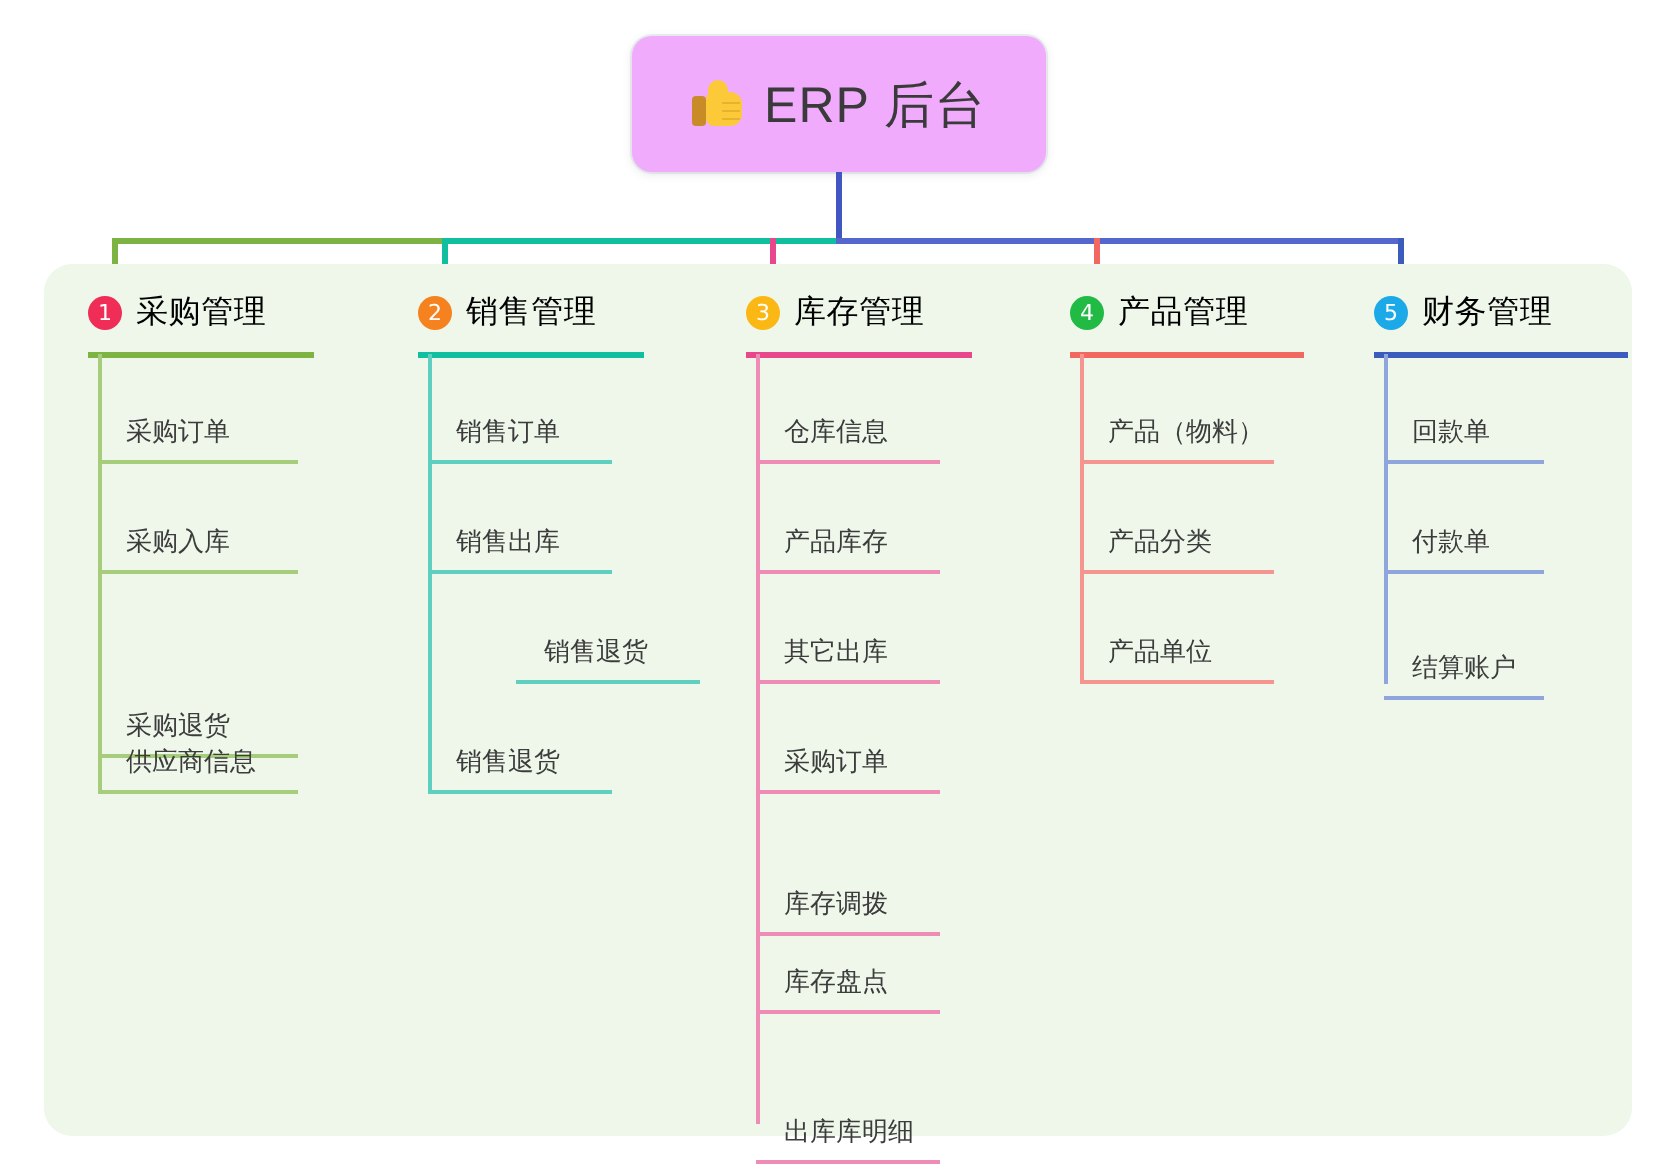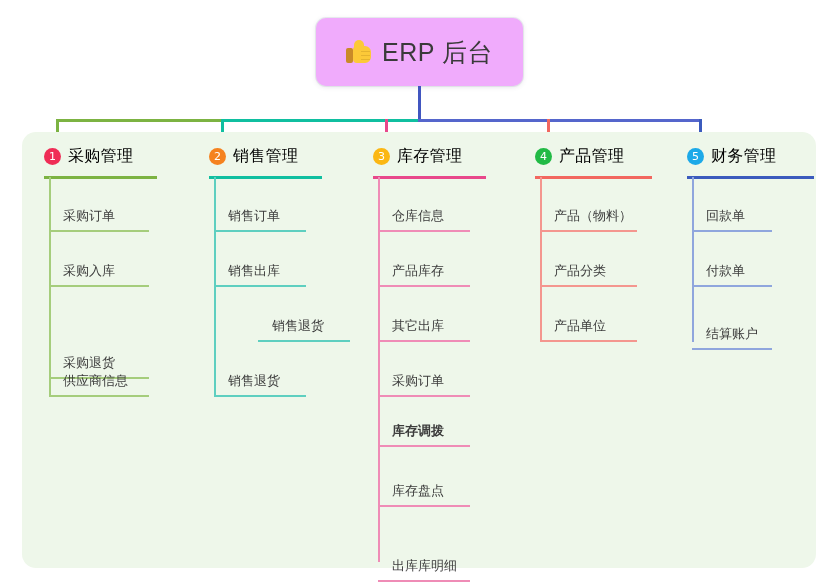--- a/index.html
+++ b/index.html
@@ -259,21 +259,21 @@
           <div class="leaf-rule" style="width: 92px; background: rgb(239, 140, 182);"></div>
         </div>
         <div class="leaf" style="top: 144px; width: 92px;">
           <span class="leaf-label">其它出库</span>
           <div class="leaf-rule" style="width: 92px; background: rgb(239, 140, 182);"></div>
         </div>
         <div class="leaf" style="top: 199px; width: 92px;">
           <span class="leaf-label">采购订单</span>
           <div class="leaf-rule" style="width: 92px; background: rgb(239, 140, 182);"></div>
         </div>
-        <div class="leaf" style="top: 249px; width: 92px; font-weight: bold;">
+        <div class="leaf" style="top: 270px; width: 92px;">
           <span class="leaf-label">库存调拨</span>
           <div class="leaf-rule" style="width: 92px; background: rgb(239, 140, 182);"></div>
         </div>
         <div class="leaf" style="top: 309px; width: 92px;">
           <span class="leaf-label">库存盘点</span>
           <div class="leaf-rule" style="width: 92px; background: rgb(239, 140, 182);"></div>
         </div>
         <div class="leaf" style="top: 364px; width: 92px; margin-top: 20px;">
           <span class="leaf-label">出库库明细</span>
           <div class="leaf-rule" style="width: 92px; background: rgb(239, 140, 182);"></div>

